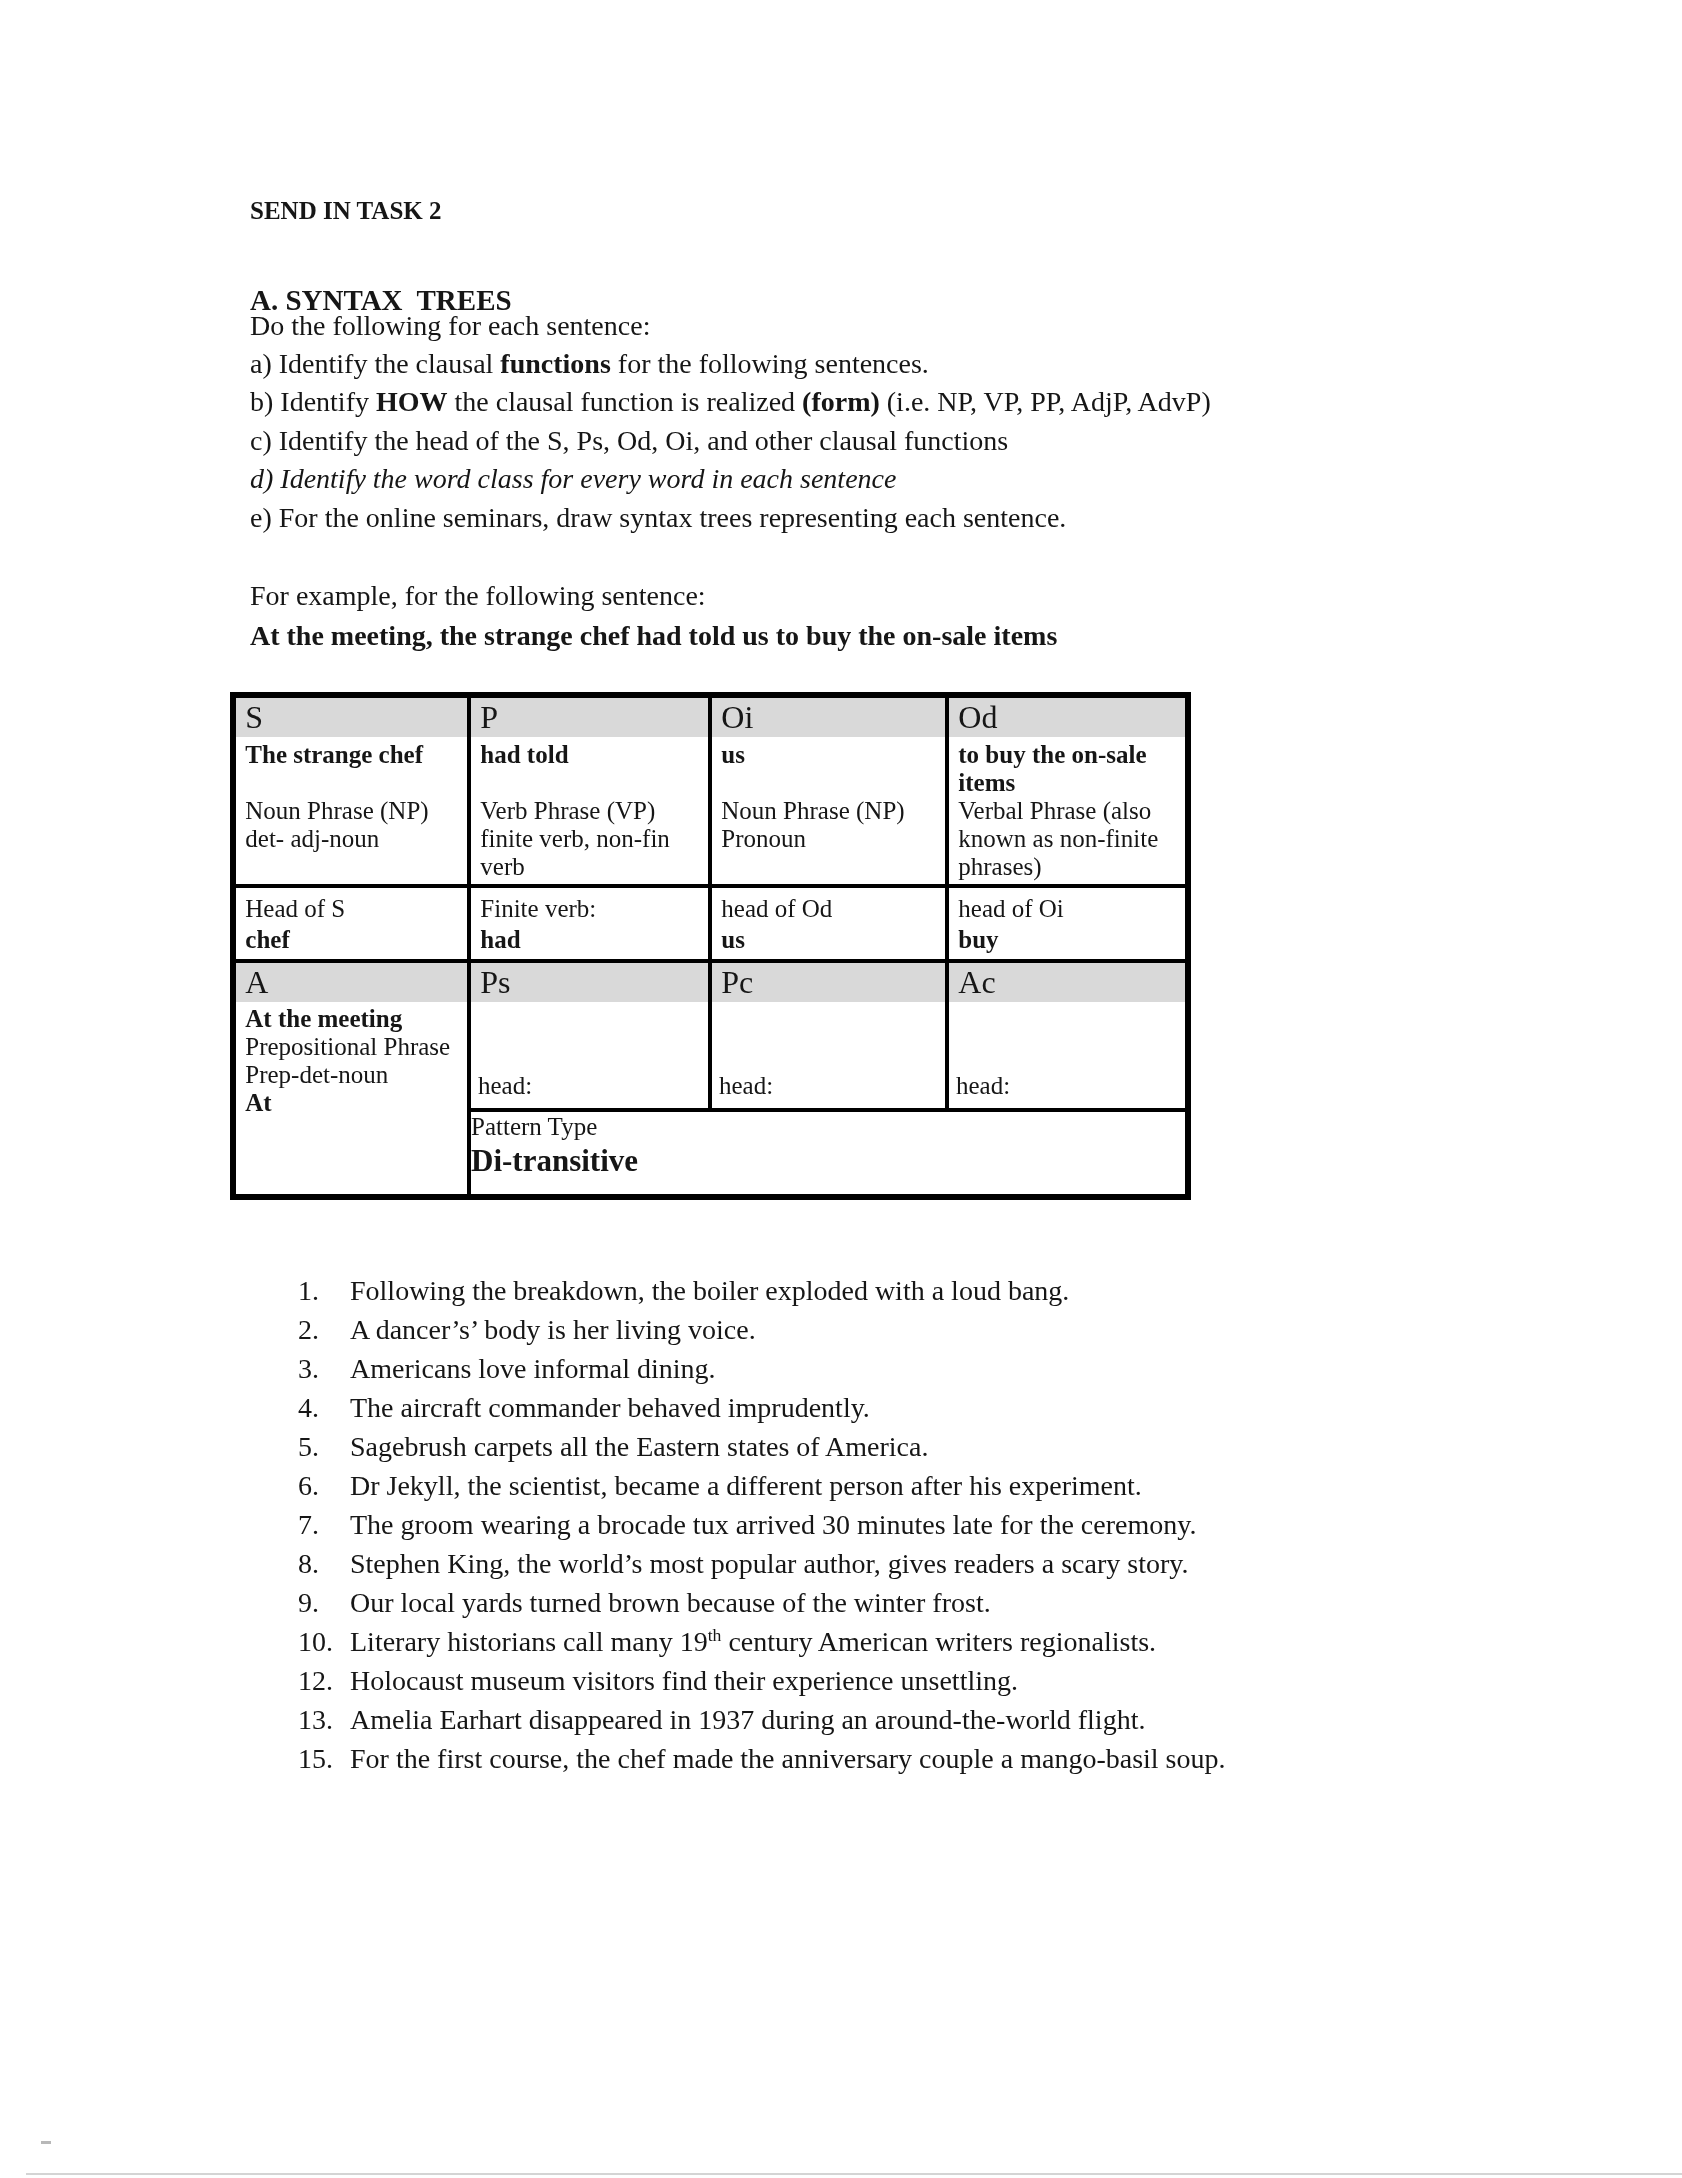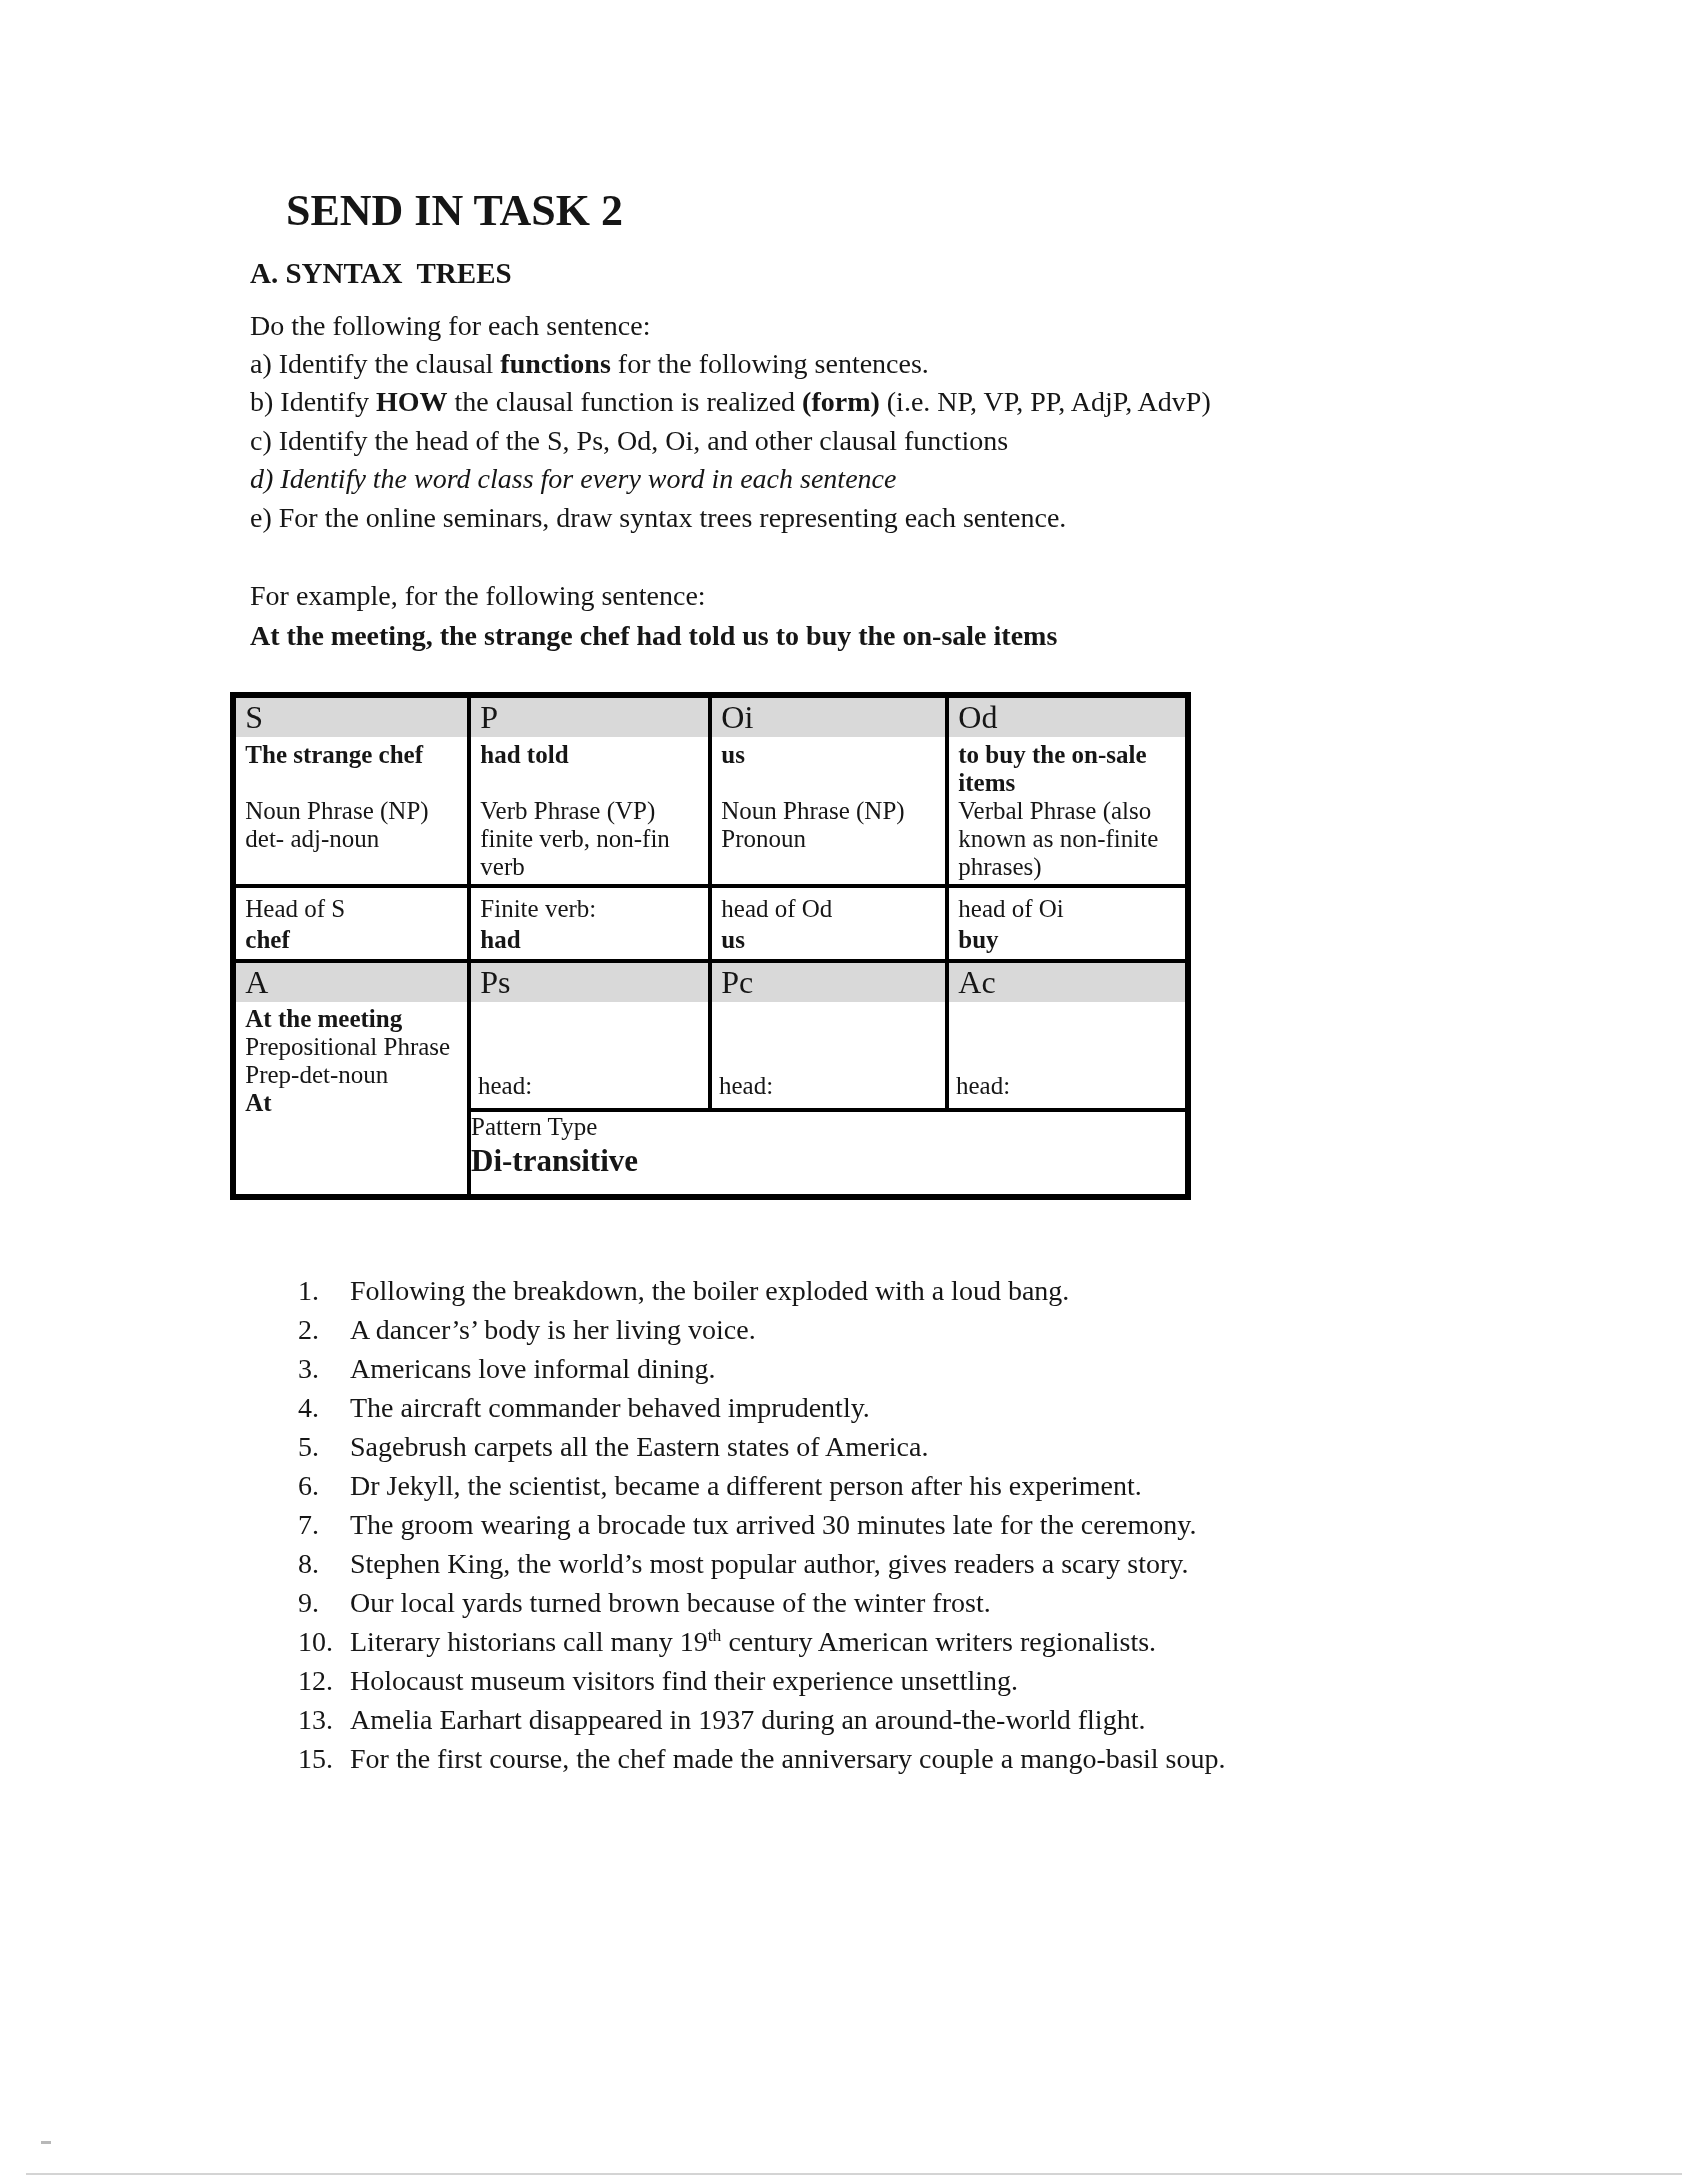--- a/index.html
+++ b/index.html
@@ -9,21 +9,21 @@
     height: 2179px;
     background: #ffffff;
     font-family: "Liberation Serif", serif;
     color: #161616;
     overflow: hidden;
   }
   .abs { position: absolute; white-space: pre-wrap; }
   .line { left: 250px; font-size: 28px; line-height: 34px; }
   .b { font-weight: bold; }
   .i { }
-  .title { font-size: 44px; font-weight: bold; line-height: 37px; margin-left: 36px; }
+  .title { font-size: 25px; font-weight: bold; line-height: 37px; }
   .heading { font-size: 29px; font-weight: bold; line-height: 34px; }
 
   
   table.ex {
     position: absolute;
     left: 230px;
     top: 692px;
     border-collapse: collapse;
     table-layout: fixed;
     border: 6.5px solid #000;
@@ -66,21 +66,21 @@
   
   .bottom-rule { position: absolute; left: 26px; right: 0; top: 2173px; height: 1.9px; background: #d4d4d4; }
   .small-dash { position: absolute; left: 41px; top: 2141px; width: 10.3px; height: 2.8px; background: #b8b8b8; }
 </style>
 </head>
 <body>
 
 <div class="page">
 
   <div class="abs line title" style="top:192px;">SEND IN TASK 2</div>
-  <div class="abs line heading" style="top:256px;">A. SYNTAX  TREES</div>
+  <div class="abs line heading" style="top:283px;">A. SYNTAX  TREES</div>
   <div class="abs line" style="top:309px;">Do the following for each sentence:</div>
 
   <div class="abs line" style="top:347px;"><span>a) Identify the clausal </span><span class="b">functions</span><span> for the following sentences.</span></div>
 
   <div class="abs line" style="top:385px;"><span>b) Identify </span><span class="b">HOW</span><span> the clausal function is realized </span><span class="b">(form)</span><span> (i.e. NP, VP, PP, AdjP, AdvP)</span></div>
 
   <div class="abs line" style="top:424px;">c) Identify the head of the S, Ps, Od, Oi, and other clausal functions</div>
   <div class="abs line" style="top:462px;font-style:italic;">d) Identify the word class for every word in each sentence</div>
   <div class="abs line" style="top:501px;">e) For the online seminars, draw syntax trees representing each sentence.</div>
 

